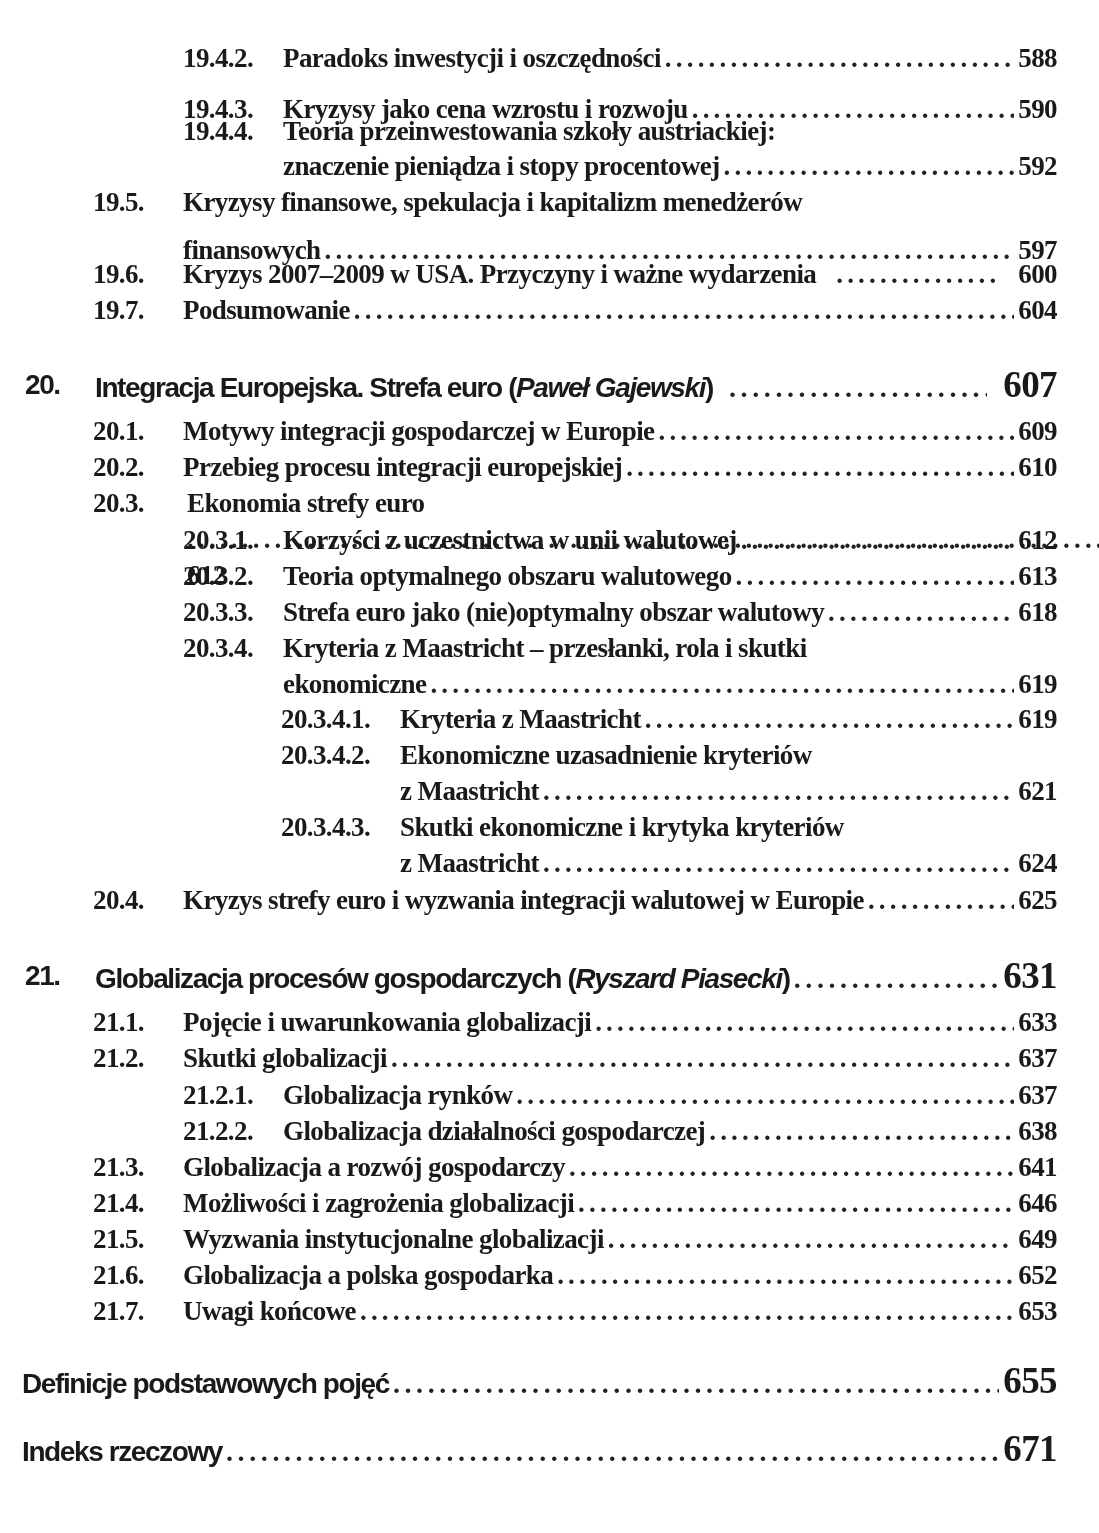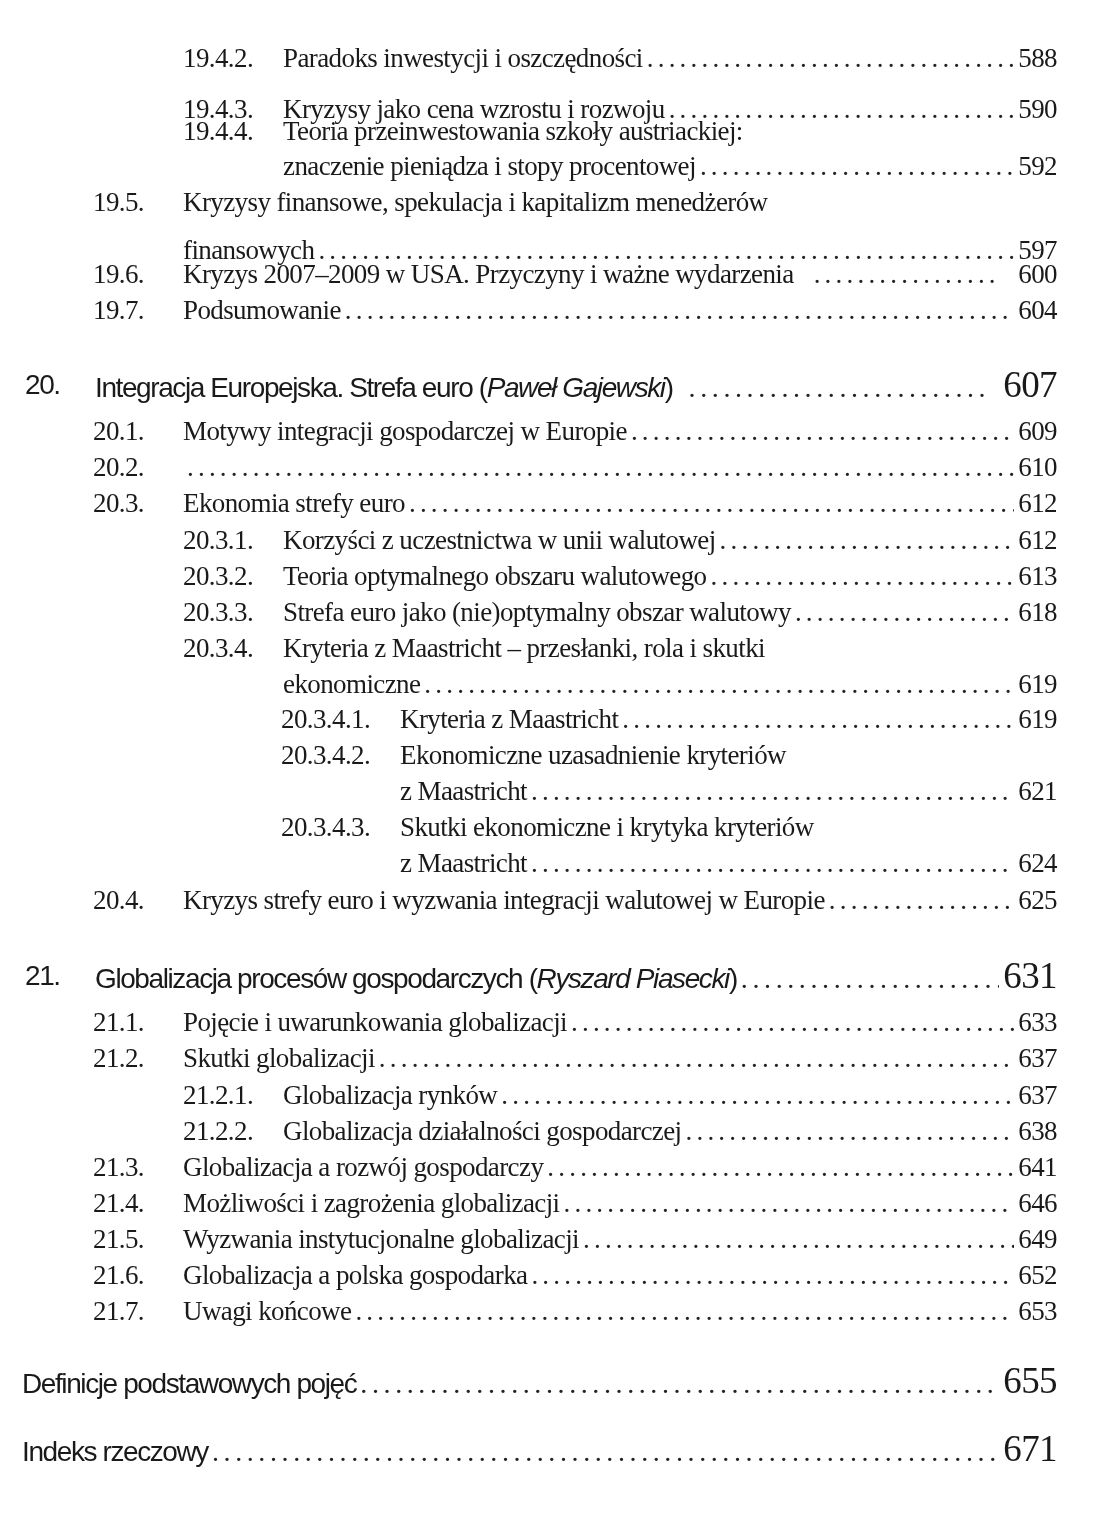--- a/index.html
+++ b/index.html
@@ -1,17 +1,17 @@
 <!DOCTYPE html>
 <html><head>
 <meta charset="utf-8">
 <style>
   html, body { margin: 0; padding: 0; background: #ffffff; }
   body { width: 1099px; height: 1533px; position: relative; overflow: hidden; color: #1a1a1a; }
-  .page { position: absolute; left: 0; top: 0; width: 1099px; height: 1533px; }
+  .page { position: absolute; left: 0; top: 0; width: 1099px; height: 1533px; font-weight: bold; }
   .row { position: absolute; left: 0; width: 1099px; height: 36px; }
   .num { position: absolute; top: 0; white-space: nowrap; font-family: "Liberation Serif", serif; font-size: 27px; line-height: 36px; letter-spacing: -0.6px; }
   .lead { position: absolute; top: 0; right: 42px; display: flex; align-items: baseline; line-height: 36px; font-family: "Liberation Serif", serif; font-size: 27px; letter-spacing: -0.6px; }
   .lead .title { white-space: nowrap; flex: 0 0 auto; }
   .lead .dots { flex: 1 1 auto; overflow: hidden; white-space: nowrap; letter-spacing: 4.2px; margin: 0 4px; color: #222; }
   .lead .dots::after { content: "........................................................................................................................................................................................................"; }
   .lead .page-no { flex: 0 0 auto; white-space: nowrap; text-align: right; }
   .cont { position: absolute; top: 0; white-space: nowrap; font-family: "Liberation Serif", serif; font-size: 27px; line-height: 36px; letter-spacing: -0.6px; }
   .chap .num, .chap .lead, .chap .cont { font-family: "Liberation Sans", sans-serif; font-size: 28px; letter-spacing: -1.4px; transform-origin: left center; }
   .chap .lead .dots { letter-spacing: 4.6px; font-family: "Liberation Serif", serif; }
@@ -105,29 +105,30 @@
           <span class="title">Motywy integracji gospodarczej w Europie</span>
           <span class="dots"></span>
           <span class="page-no">609</span>
         </div>
       </div>
     </div>
     <div>
       <div class="row" style="top: 449px;">
         <span class="num" style="left: 93px;">20.2.</span>
         <div class="lead" style="left: 183px;">
+          <span class="title">Przebieg procesu integracji europejskiej</span>
           <span class="dots"></span>
           <span class="page-no">610</span>
         </div>
       </div>
     </div>
     <div>
       <div class="row" style="top: 485px;">
         <span class="num" style="left: 93px;">20.3.</span>
-        <div class="lead" style="left: 183px;">
+        <div class="lead" style="left: 183px; flex-direction: column;">
           <span class="title">Ekonomia strefy euro</span>
           <span class="dots"></span>
           <span class="page-no">612</span>
         </div>
       </div>
     </div>
     <div>
       <div class="row" style="top: 522px;">
         <span class="num" style="left: 183px;">20.3.1.</span>
         <div class="lead" style="left: 283px;">

